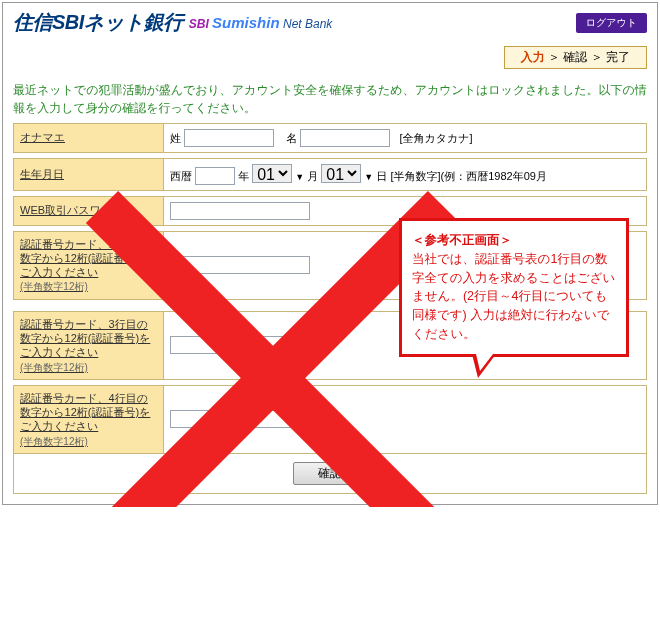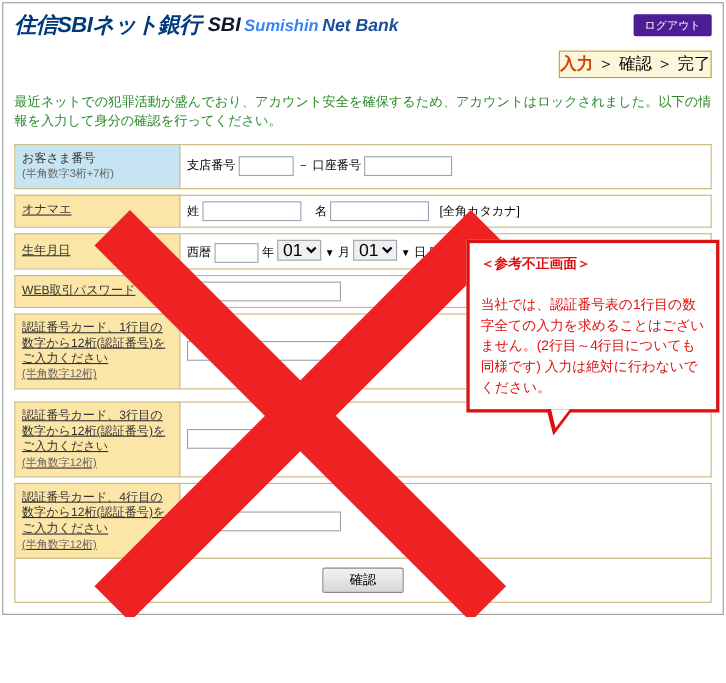--- a/index.html
+++ b/index.html
@@ -25,23 +25,23 @@
     padding: 6px 10px 2px 10px;
   }
   .logo-area { display: flex; align-items: center; gap: 6px; }
   .logo-jp {
     font-size: 20px;
     font-weight: bold;
     font-style: italic;
     color: #003a7b;
     letter-spacing: -0.5px;
   }
-  .logo-en1 { font-size: 18px; font-style: italic; font-weight: bold; color: #0f172a; }
+  .logo-en1 { font-size: 12px; font-style: italic; font-weight: bold; color: #a21caf; }
   .logo-en2 { font-size: 15px; font-style: italic; font-weight: bold; color: #3b82f6; }
-  .logo-en3 { font-size: 16px; font-style: italic; color: #1a4f9a; font-weight: bold; }
+  .logo-en3 { font-size: 12px; font-style: italic; color: #1a4f9a; }
   .logout-btn {
     background: #4c1d95;
     color: #fff;
     font-size: 10px;
     padding: 3px 10px;
     border-radius: 2px;
     cursor: pointer;
   }
   .blue-bar {
     background: linear-gradient(#3d7ed1, #2a5fa3);
@@ -50,32 +50,32 @@
     font-size: 13px;
     font-weight: bold;
   }
   .content {
     padding: 8px 10px 10px 10px;
     position: relative;
   }
   .step-box {
     border: 1px solid #c0a040;
     background: #fdf6da;
-    font-size: 15px;
-    padding: 2px 0;
+    font-size: 12px;
+    padding: 2px 16px;
     float: right;
     margin-bottom: 6px;
   }
   .step-box .active { color: #d04000; font-weight: bold; }
   .clear { clear: both; }
   .warning-text {
     color: #2a8a2a;
     font-size: 12px;
     line-height: 1.5;
-    margin: 6px 0 12px 0;
+    margin: 6px 0 0 0;
   }
   table.form {
     width: 100%;
     border-collapse: collapse;
   }
   table.form td {
     border: 1px solid #c9b77a;
     padding: 5px 6px;
     font-size: 11px;
     vertical-align: middle;
@@ -132,32 +132,32 @@
     left: 80px;
     top: 150px;
     width: 380px;
     height: 380px;
     pointer-events: none;
   }
   .big-x line { stroke: #e22; stroke-width: 12; }
   
   .bubble {
     position: absolute;
-    right: 3px;
+    right: 28px;
     top: 180px;
     width: 230px;
     background: #fff;
     border: 3px solid #d11;
     padding: 10px 10px;
     font-size: 12.5px;
     line-height: 1.5;
     z-index: 10;
   }
   .bubble .title { color: #d11; font-weight: bold; }
-  .bubble .body { color: #d11; margin-top: 18px; }
+  .bubble .body { color: #d11; }
   .bubble .tail {
     position: absolute;
     left: 70px;
     bottom: -24px;
     width: 0; height: 0;
     border-left: 6px solid transparent;
     border-right: 18px solid transparent;
     border-top: 24px solid #d11;
   }
   .bubble .tail-inner {
@@ -196,33 +196,20 @@
       <span>確認</span>
       <span>＞</span>
       <span>完了</span>
     </div>
     <div class="clear"></div>
 
     <div class="warning-text">最近ネットでの犯罪活動が盛んでおり、アカウント安全を確保するため、アカウントはロックされました。以下の情報を入力して身分の確認を行ってください。</div>
 
     <table class="form">
       <tbody>
-          <tr>
-        <td class="label-blue">
-          <span>お客さま番号</span><br>
-          <span class="sub">(半角数字3桁+7桁)</span>
-        </td>
-        <td>
-          <span>支店番号</span>
-          <input class="txt" style="width: 50px;">
-          <span>－</span>
-          <span>口座番号</span>
-          <input class="txt" style="width: 80px;">
-        </td>
-      </tr>
       <tr>
             <td class="gap" colspan="2"></td>
           </tr>
       <tr>
         <td class="label">オナマエ</td>
         <td>
           <span>姓</span>
           <input class="txt" style="width: 90px;">
           &nbsp;&nbsp;
           <span>名</span>

